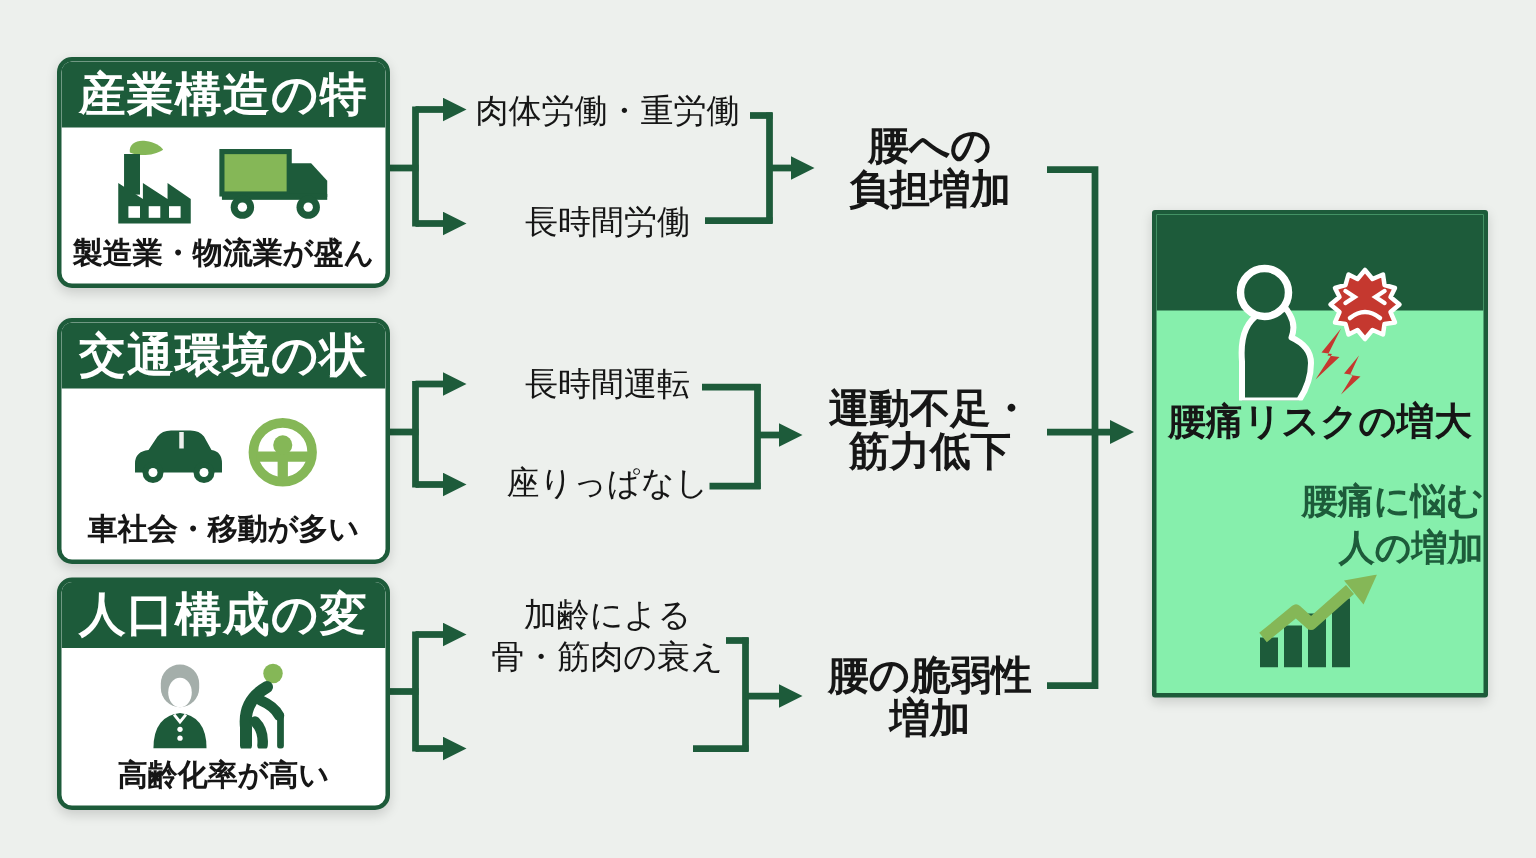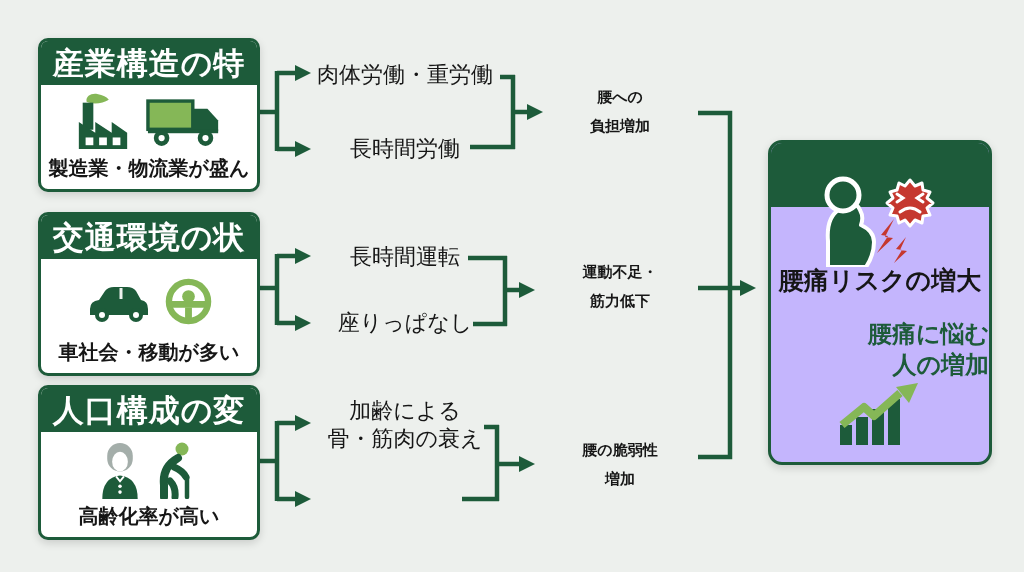--- a/index.html
+++ b/index.html
@@ -16,26 +16,26 @@
     display:flex;flex-direction:column;box-sizing:border-box;}
   .src-header{background:var(--dk);color:#fff;font-size:31px;font-weight:800;
     text-align:center;height:44px;line-height:44px;flex:0 0 auto;letter-spacing:1px;}
   .src-icons{flex:1 1 auto;display:flex;align-items:center;justify-content:center;gap:14px;padding-top:4px;}
   .src-caption{flex:0 0 auto;font-size:20px;font-weight:800;color:var(--tx);text-align:center;padding:0 2px 7px;}
 
   
   .factor{position:absolute;left:300px;width:210px;text-align:center;
     font-size:22px;font-weight:400;color:var(--tx);line-height:28px;}
   .result{position:absolute;left:540px;width:160px;text-align:center;
-    font-size:15px;font-weight:800;color:var(--tx);line-height:29px;}
+    font-size:27px;font-weight:800;color:var(--tx);line-height:29px;}
   .ln{display:block;}
 
   
-  .outcome-box{position:absolute;left:768px;top:140px;width:224px;height:325px;background:#c4b5fd;
-    border:3px solid var(--dk);border-radius:14px;box-shadow:0 3px 8px rgba(0,0,0,.15);
+  .outcome-box{position:absolute;left:768px;top:140px;width:224px;height:325px;background:#86efac;
+    border:3px solid var(--dk);border-radius:2px;box-shadow:0 3px 8px rgba(0,0,0,.15);
     box-sizing:border-box;overflow:hidden;}
   .outcome-band{position:absolute;left:0;top:0;width:100%;height:64px;background:var(--dk);}
   .outcome-person{position:absolute;left:50%;top:2px;transform:translateX(-50%);}
   .outcome-title{position:absolute;left:0;top:122px;width:100%;text-align:center;
     font-size:25px;font-weight:800;color:var(--tx);line-height:32px;}
   .outcome-subtitle{position:absolute;left:0;top:176px;width:100%;text-align:right;
     font-size:24px;font-weight:800;color:var(--dk);line-height:31px;}
   .outcome-chart{position:absolute;left:50%;top:240px;transform:translateX(-50%);}
 </style>
 </head>

